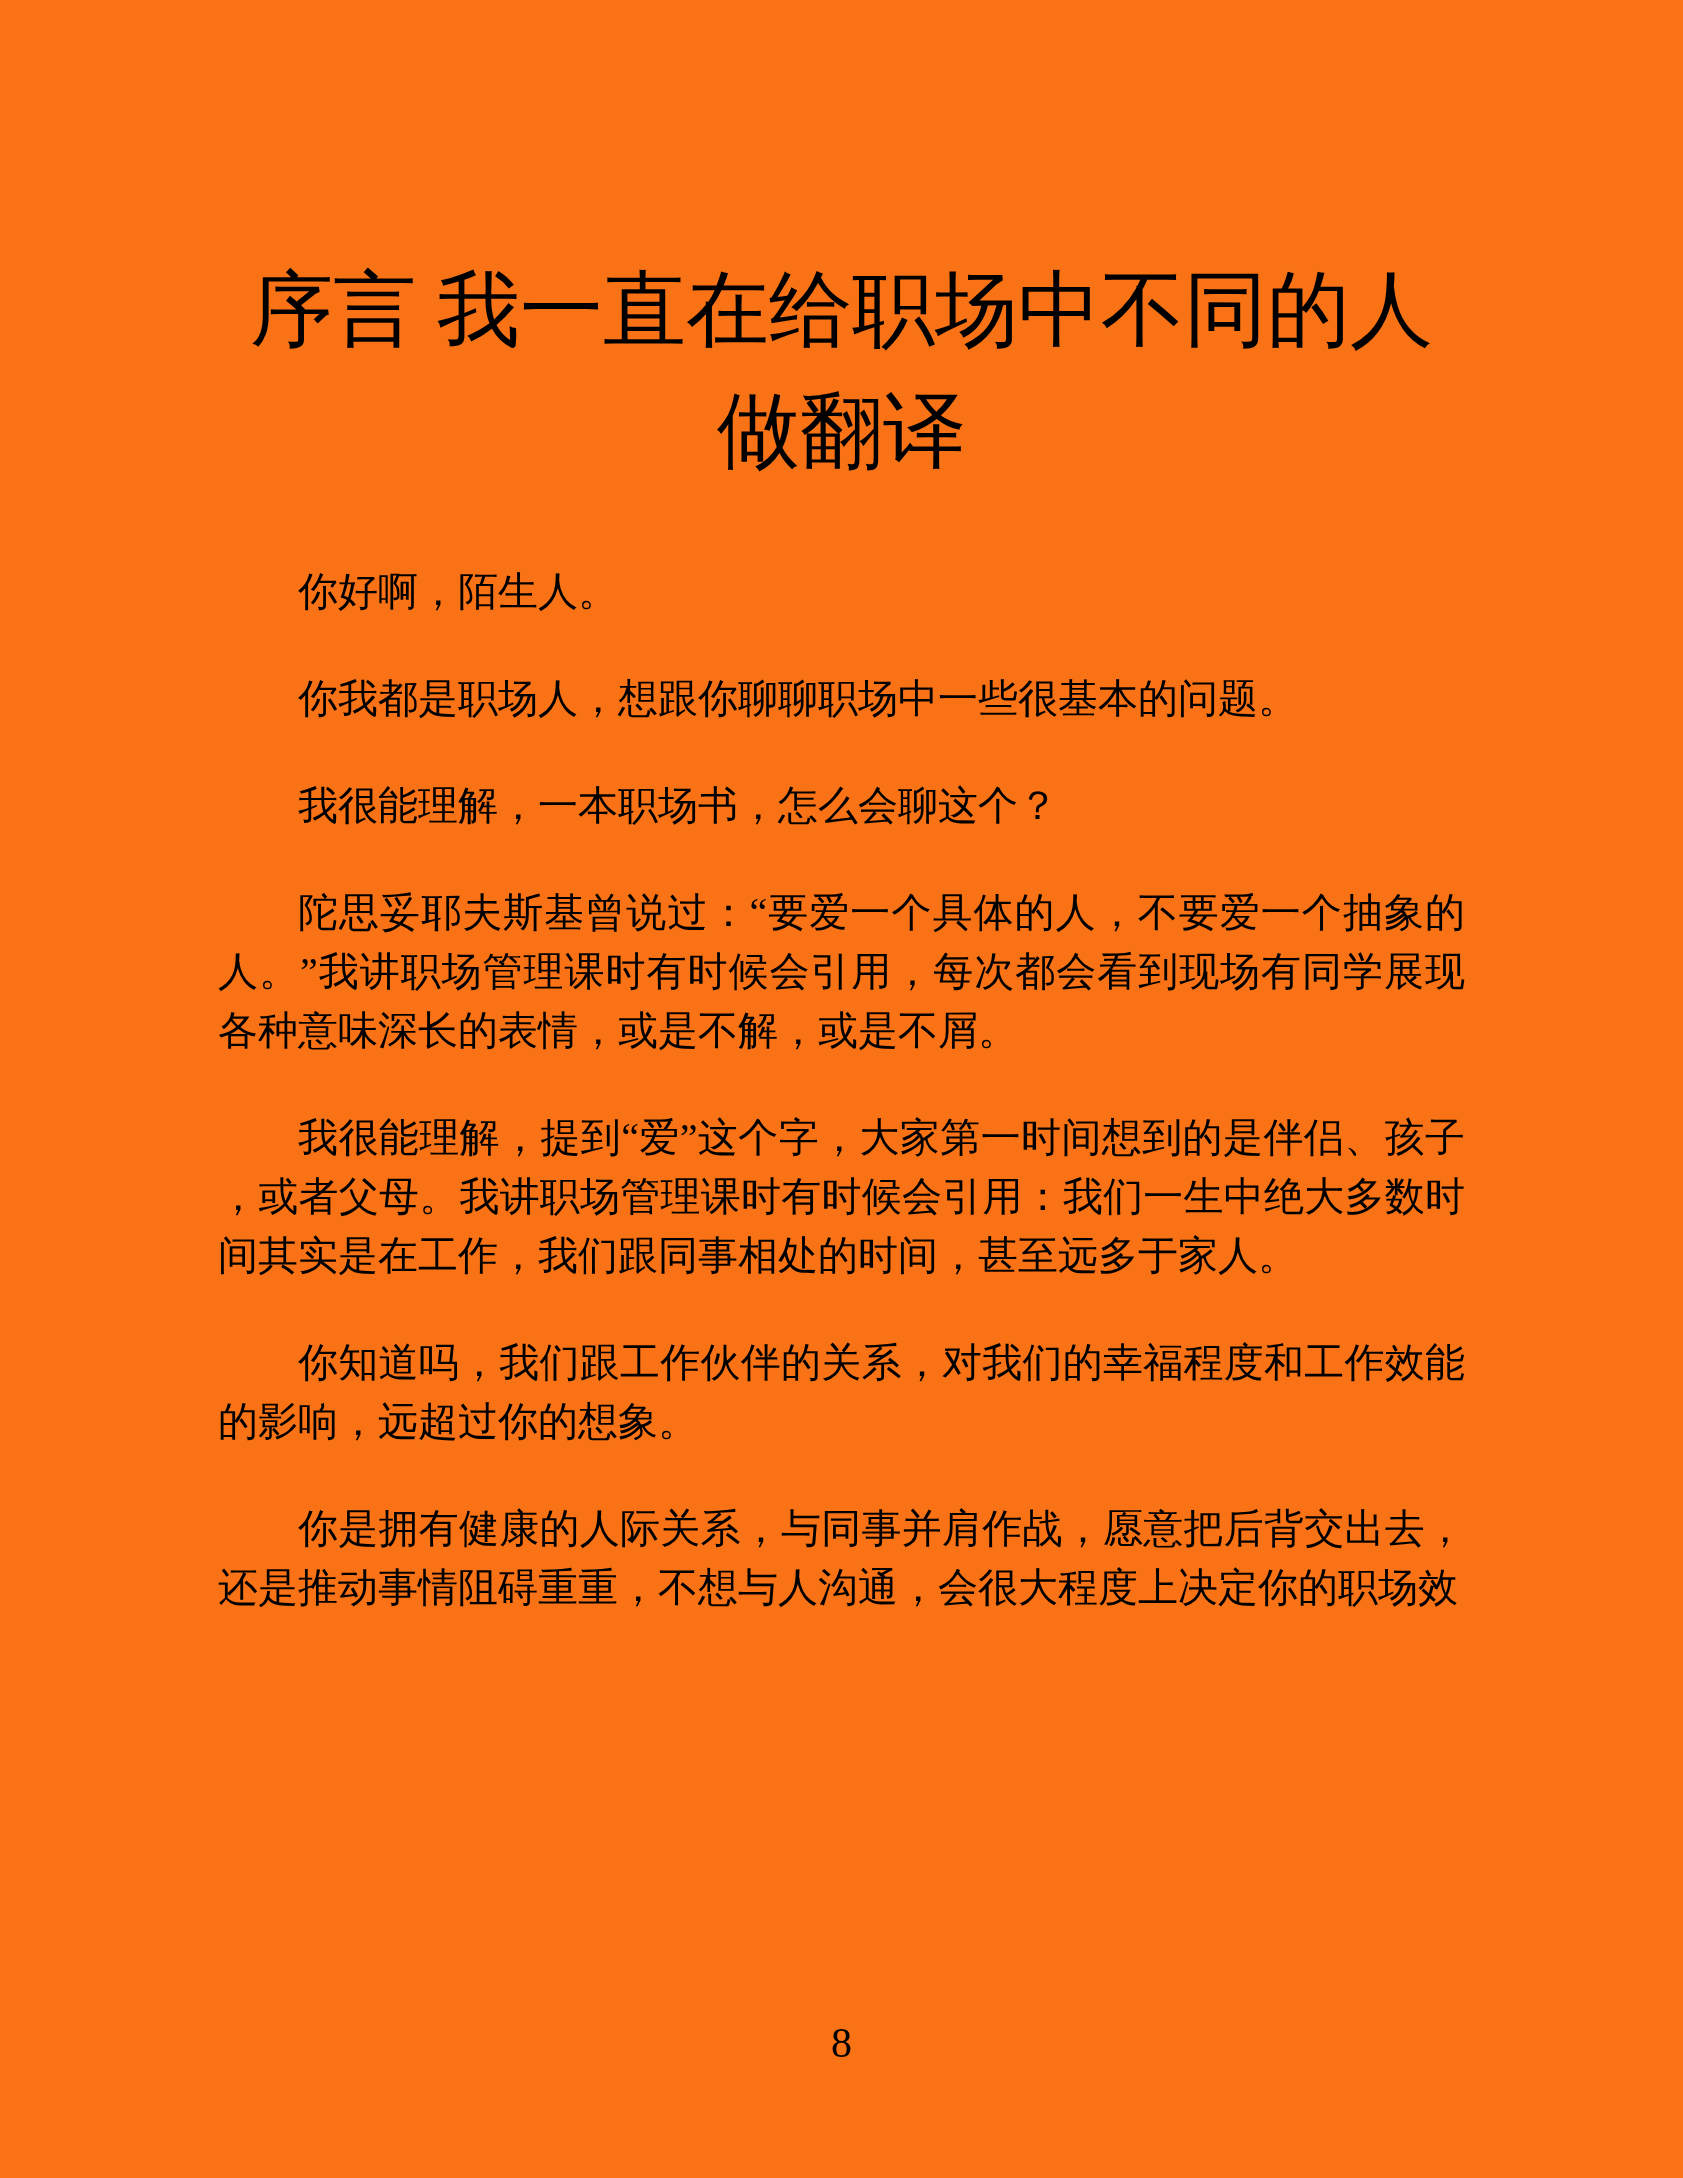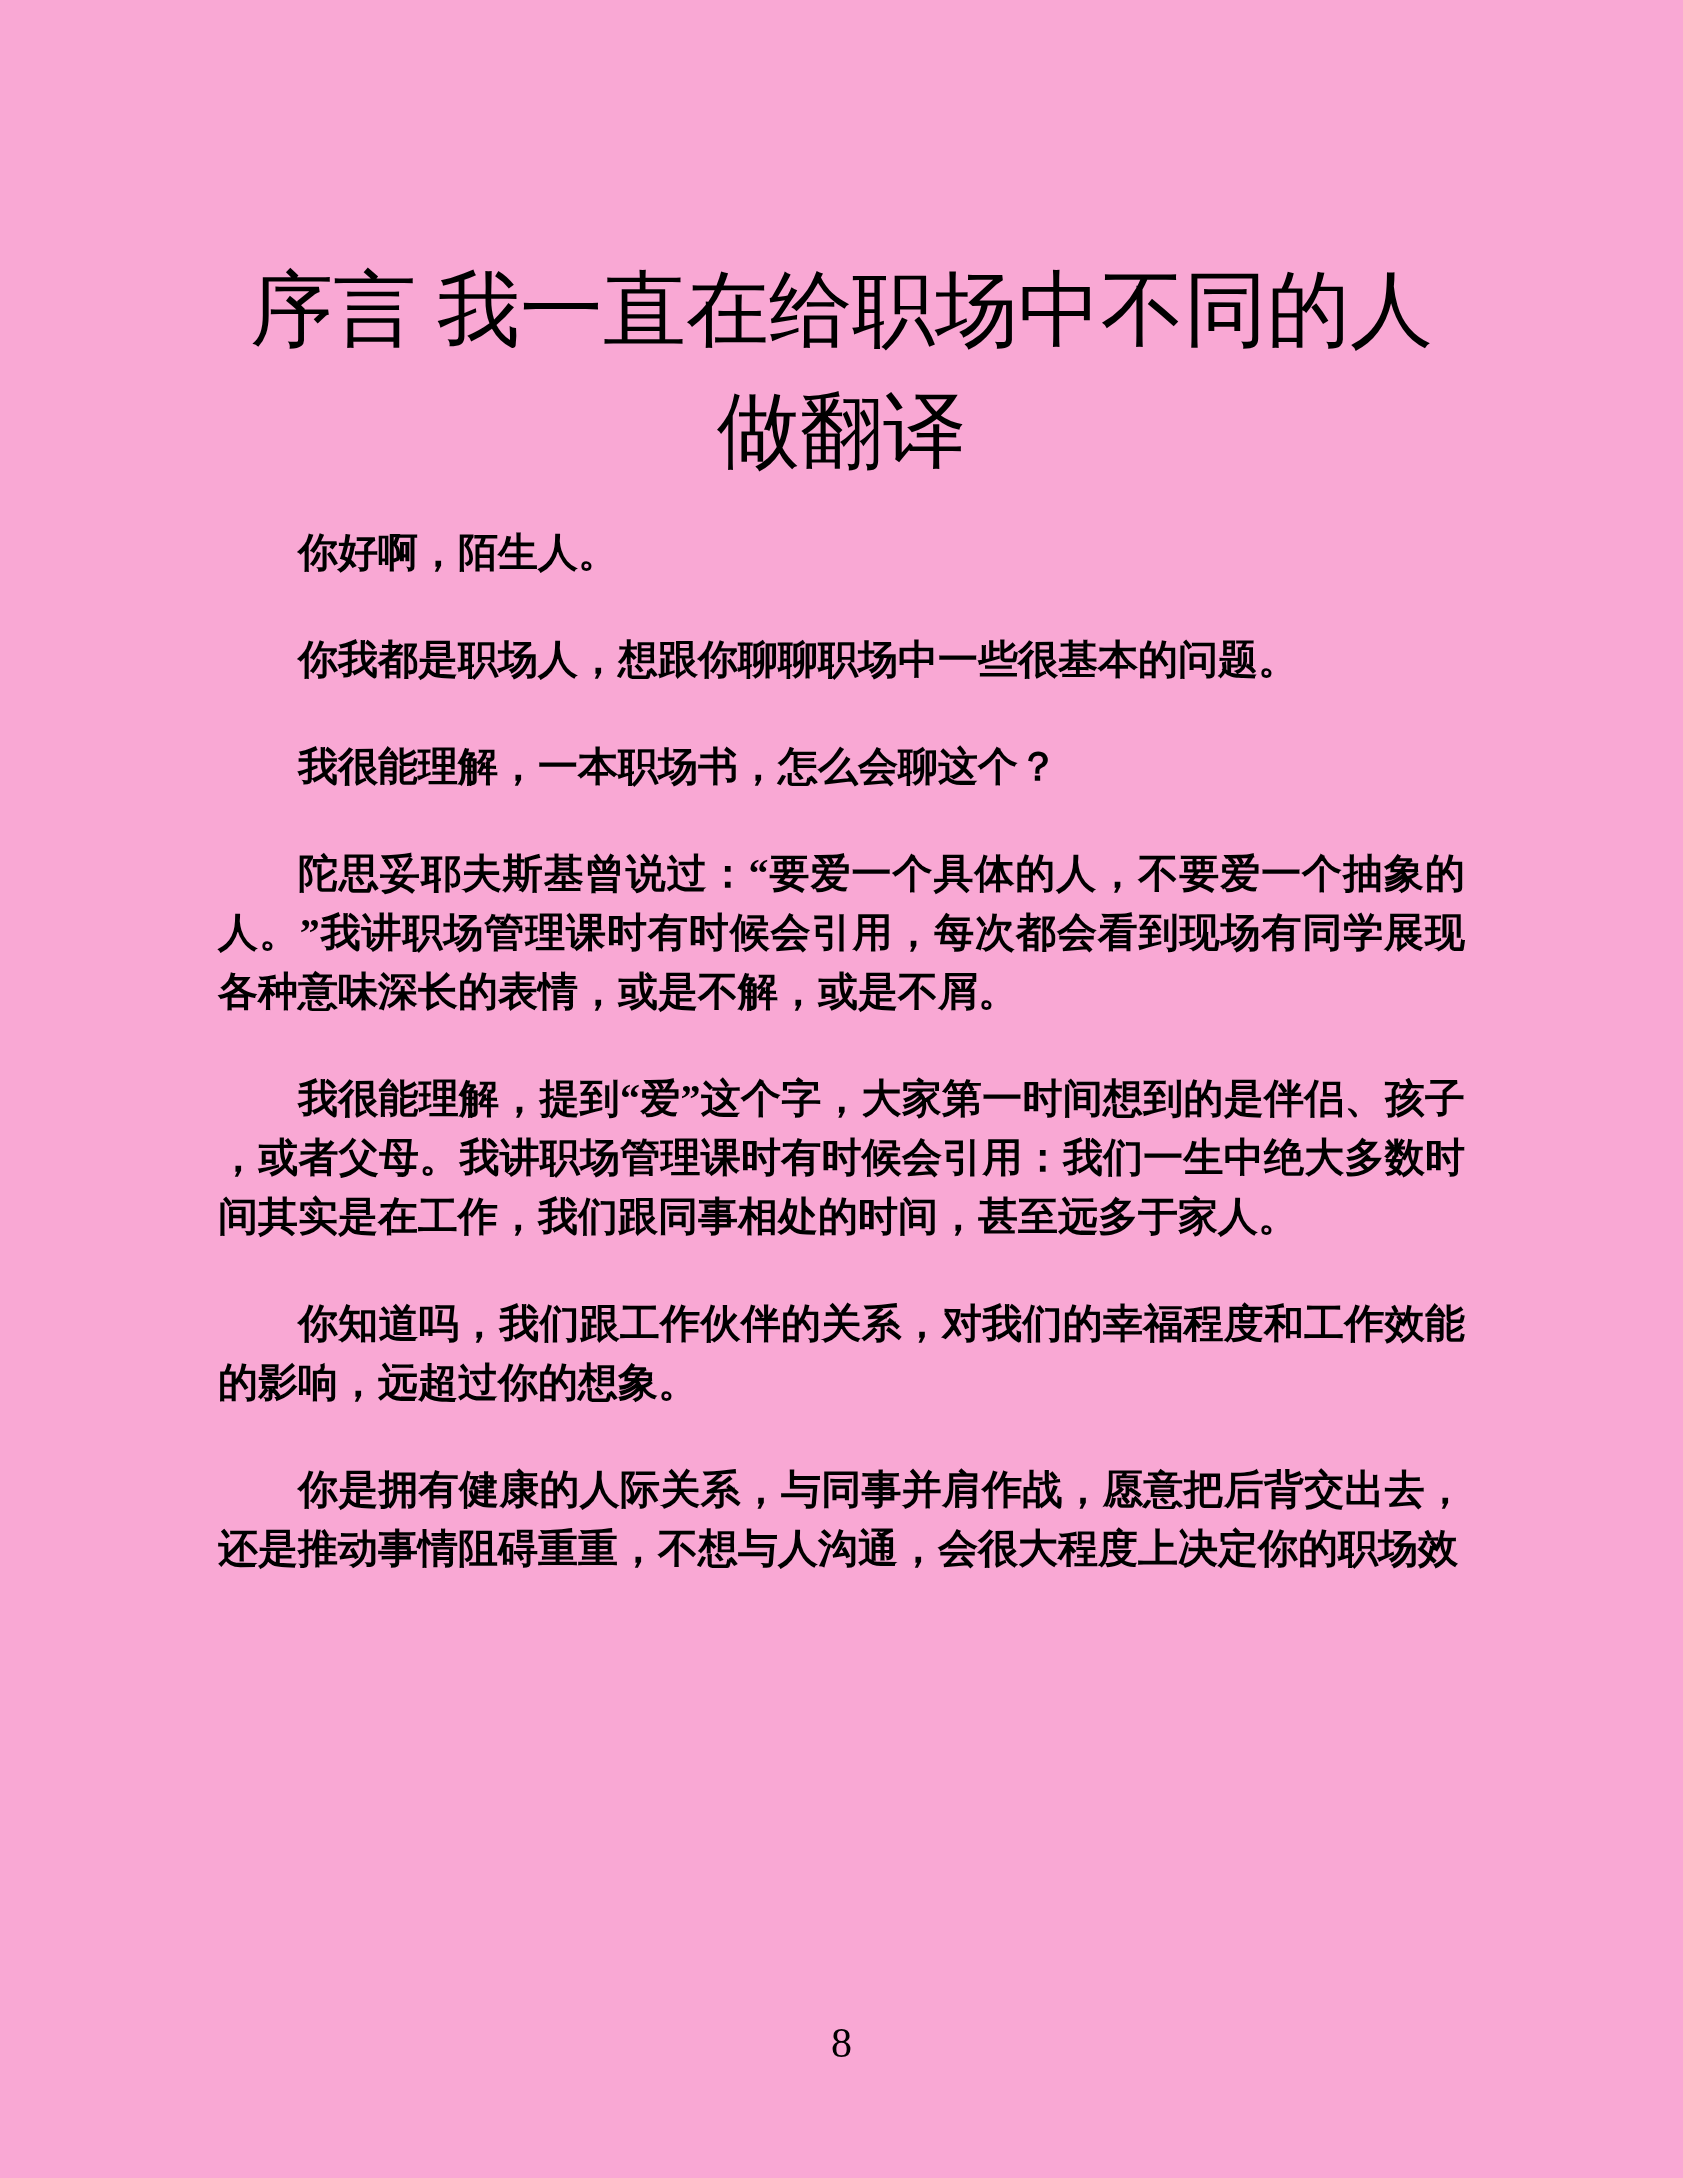--- a/index.html
+++ b/index.html
@@ -12,36 +12,35 @@
     height: 2178px;
     font-family: "Liberation Serif", "DejaVu Serif", serif;
     color: #000000;
   }
   .page {
     position: relative;
     box-sizing: border-box;
     width: 1683px;
     height: 2178px;
     padding: 250px 218px 0 218px;
-    background: #f9a8d4;
+    background: #f97316;
     overflow: hidden;
   }
   .chapter-title {
     margin: 0;
     font-size: 83px;
     font-weight: normal;
     line-height: 121px;
     text-align: center;
     letter-spacing: 0;
     word-break: break-all;
     line-break: anywhere;
   }
   .body-text {
-    margin-top: 31px;
-    font-weight: bold;
+    margin-top: 70px;
   }
   .body-text p {
     margin: 0 0 48px 0;
     font-size: 40px;
     line-height: 59px;
     text-align: justify;
     text-justify: inter-character;
     text-indent: 2em;
     word-break: break-all;
     line-break: anywhere;

